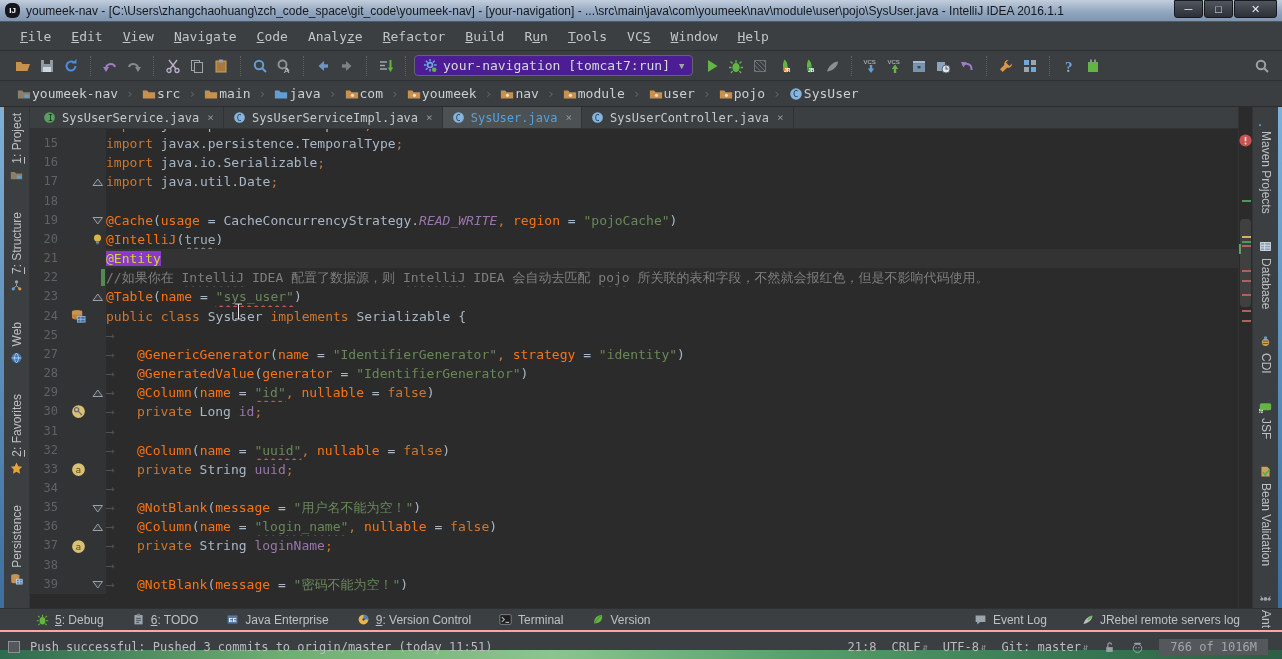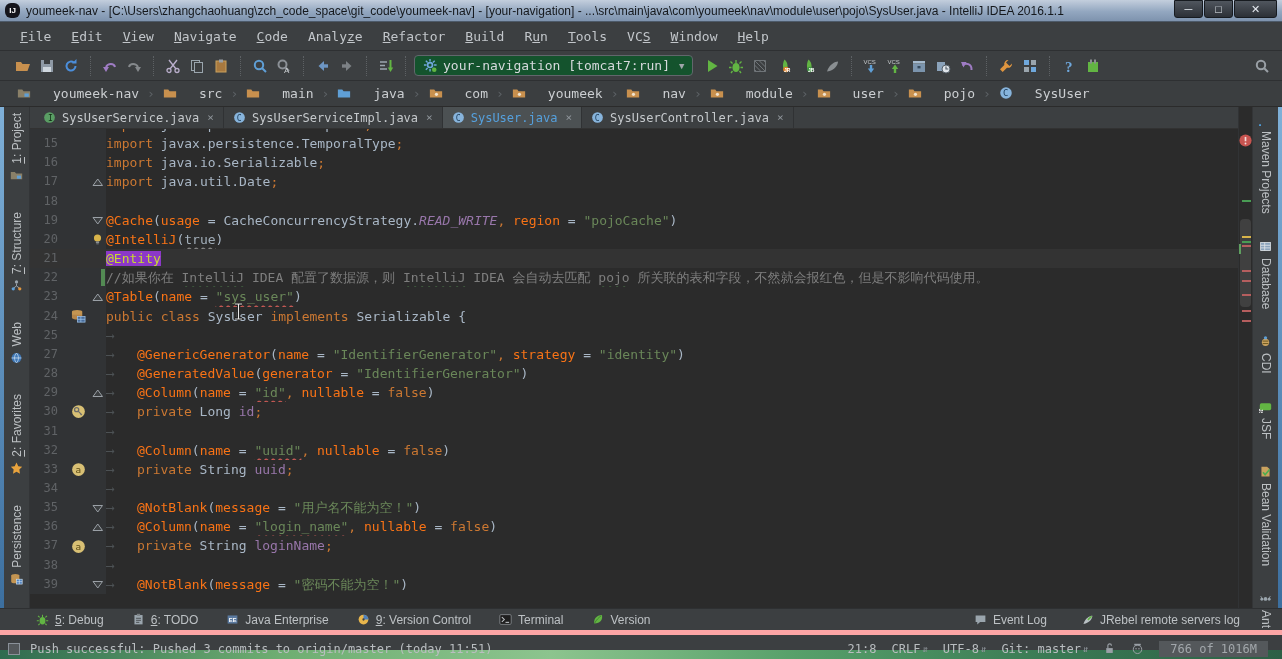--- a/index.html
+++ b/index.html
@@ -17,27 +17,27 @@
   
   .menubar{height:29px;display:flex;align-items:center;padding:0 10px;background:#3c3f41;border-bottom:1px solid #2e3032}
   .menu-item{color:#c2c6ca;font-size:13px;padding:3px 10px;white-space:pre}
   .mn{text-decoration:underline}
 
   
   .toolbar{height:30px;display:flex;align-items:center;background:#3c3f41;border-bottom:1px solid #2e3032;padding:0 8px}
   .tb-group{display:flex;align-items:center;padding:0 3px}
   .tb-sep{width:1px;height:20px;border-left:1px dotted #5d6164;margin:0 4px}
   .tb-btn{background:none;border:none;padding:2px 4px;display:flex;cursor:default}
-  .run-combo{display:flex;align-items:center;gap:5px;background:#14532d;border:1px solid #62666c;border-radius:4px;height:21px;padding:0 8px;margin:0 4px;color:#d6d9dc;font-size:13px;white-space:pre}
+  .run-combo{display:flex;align-items:center;gap:5px;background:#4c1d95;border:1px solid #62666c;border-radius:4px;height:21px;padding:0 8px;margin:0 4px;color:#d6d9dc;font-size:13px;white-space:pre}
   .combo-caret{color:#a0a5ab;font-size:9px;margin-left:4px}
   .tb-spacer{flex:1}
 
   
   .breadcrumbs{height:26px;display:flex;align-items:center;background:#3b3e40;border-bottom:1px solid #2b2b2b;padding:0 12px;font-size:13px;color:#cbced1}
-  .crumb{display:flex;align-items:flex-start;gap:22px;padding:0 5px;white-space:pre}
+  .crumb{display:flex;align-items:flex-end;gap:1px;padding:0 5px;white-space:pre}
   .crumb-sep{color:#5d6266;margin:0 3px;font-size:13px}
 
   
   .main{display:flex;height:501px}
   .win-edge{width:4px;background:linear-gradient(#7fb0d8,#3c6f9f)}
   .stripe{width:26px;background:#3c3f41;display:flex;flex-direction:column;align-items:center}
   .stripe.left{padding-top:6px;gap:30px;border-right:1px solid #333537}
   .stripe.right{padding-top:6px;gap:26px;border-left:1px solid #333537}
   .stripe-btn{display:flex;align-items:center;gap:5px;background:none;border:none;color:#bdc1c4;font-size:12px;white-space:pre}
   .v-left{writing-mode:vertical-rl;transform:rotate(180deg)}
@@ -80,21 +80,21 @@
   .e-mark{position:absolute;right:1px;width:9px;height:2px}
   .e-caretmark{position:absolute;left:0;width:2px;background:#5f9f5f}
 
   
   .bottombar{height:22px;background:#3c3f41;border-top:1px solid #2e3032;display:flex;align-items:center;font-size:12px;color:#bdc1c4;padding:0 8px 0 36px}
   .bb-btn{display:flex;align-items:center;gap:6px;margin-right:28px;background:none;border:none;color:#bdc1c4;font-size:12px;white-space:pre}
   .bb-right{margin-left:auto;display:flex;align-items:center;margin-right:34px}
   .bb-right .bb-btn{margin-right:0;margin-left:34px}
 
   
-  .statusbar{height:20px;background:#3c3f41;border-top:5px solid #fca5a5;display:flex;align-items:center;padding:12px 14px 0 8px;font-size:12px;color:#b9bdc0;gap:10px}
+  .statusbar{height:20px;background:#3c3f41;border-top:2px solid #fca5a5;display:flex;align-items:center;padding:12px 14px 0 8px;font-size:12px;color:#b9bdc0;gap:10px}
   .sb-toggle{width:12px;height:12px;border:1px solid #8a9199;background:#54585b;flex:none}
   .sb-msg{flex:1;white-space:nowrap;overflow:hidden}
   .sb-right{display:flex;align-items:center;gap:15px}
   .sb-item{white-space:pre;display:flex;align-items:center}
   .sb-arrows{font-size:9px;color:#8f959b;margin-left:2px}
   .sb-mem{background:#54585b;color:#a2a7ab;padding:1px 11px}
 
   .wallpaper{height:9px;background:linear-gradient(90deg,#2f6b4f,#6fae72 22%,#8cc48e 43%,#57a06a 62%,#3a7a54 82%,#2c5f45)}
 
   .icon{display:inline-flex;flex:none}

